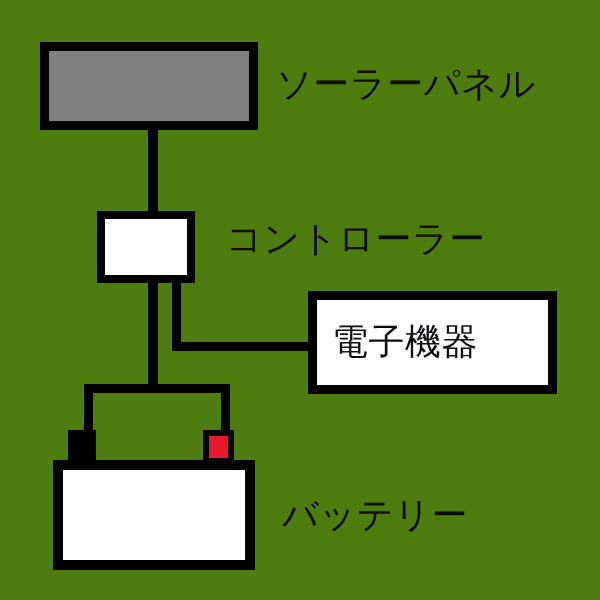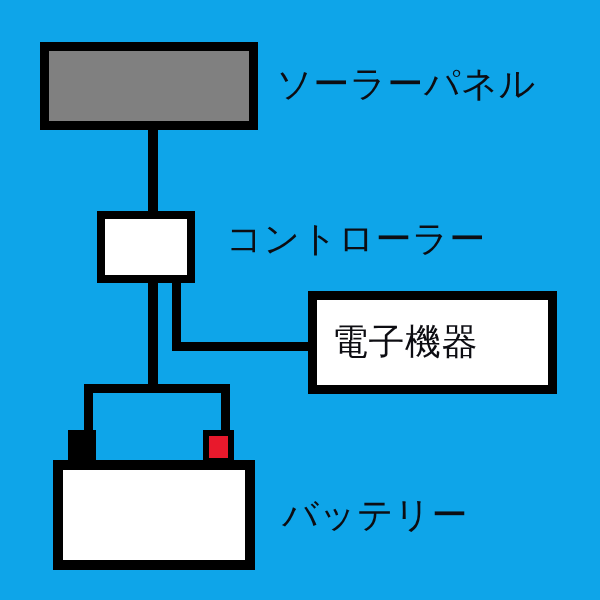--- a/index.html
+++ b/index.html
@@ -4,21 +4,21 @@
 <style>
   html, body {
     margin: 0;
     padding: 0;
     background: #ffffff;
   }
   #diagram-root {
     position: relative;
     width: 600px;
     height: 600px;
-    background: #0ea5e9;
+    background: #4d7c0f;
     overflow: hidden;
     font-family: "DejaVu Sans", sans-serif;
   }
   #diagram-svg {
     position: absolute;
     top: 0;
     left: 0;
     width: 600px;
     height: 600px;
     display: block;

